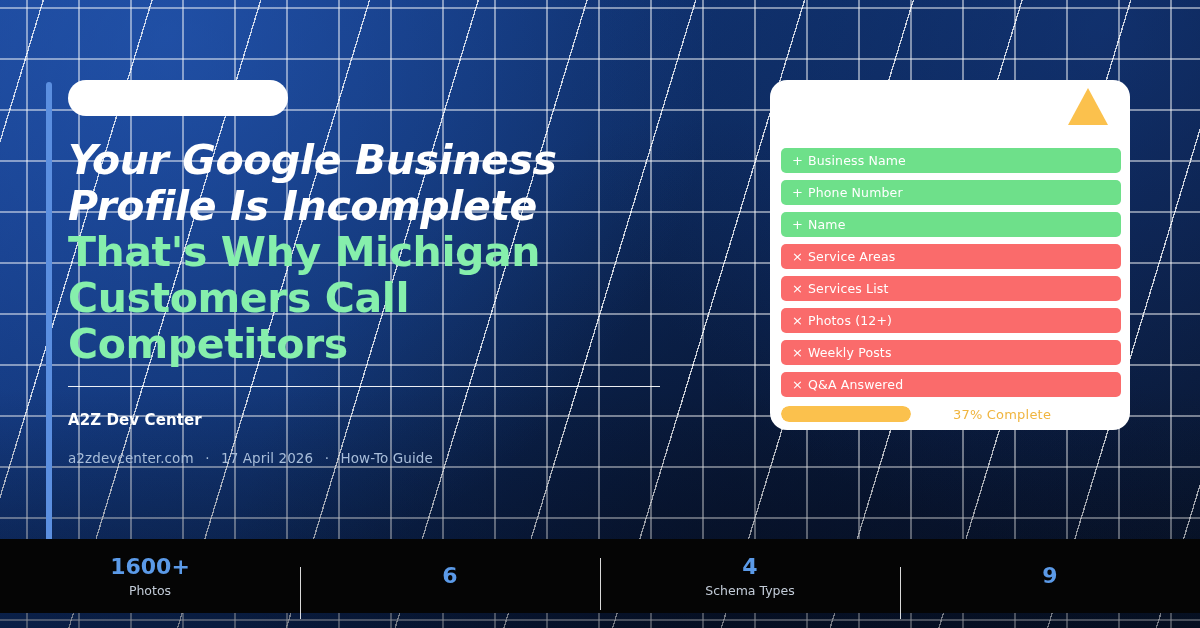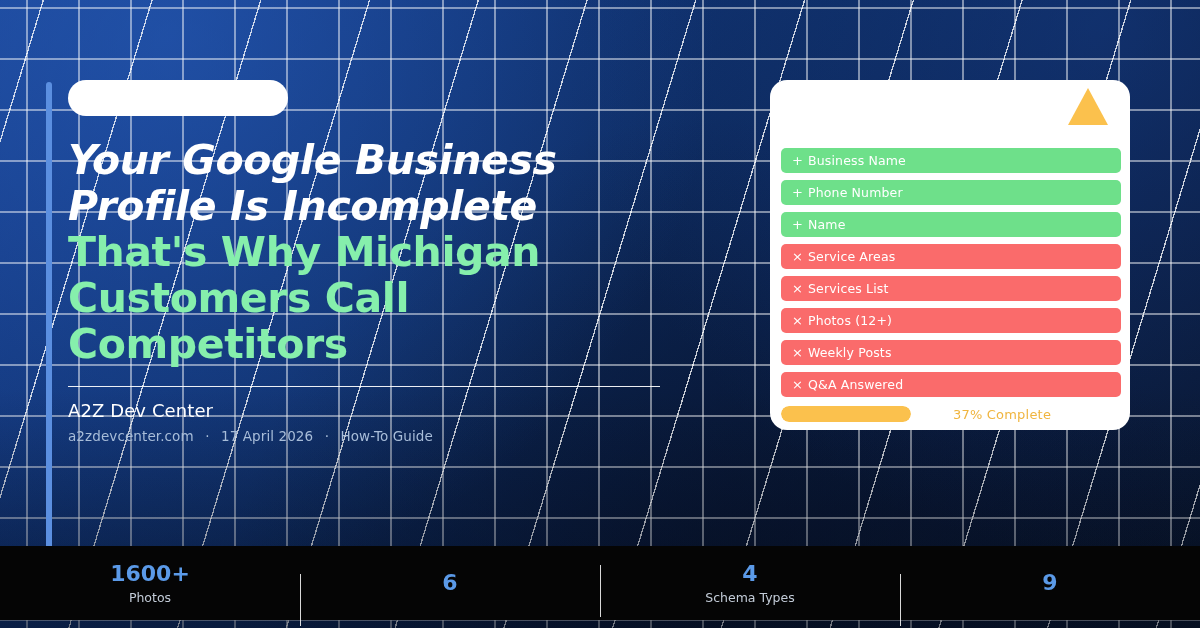--- a/index.html
+++ b/index.html
@@ -106,28 +106,28 @@
   .headline .h-main { color:#ffffff; display:block;font-style:italic; }
   .headline .h-sub  { color:#86efac; display:block; }
 
   .divider {
     margin-top:18px;
     width:592px; height:1.6px;
     background:rgba(255,255,255,0.92);
   }
 
   .brand {
-    margin-top:13px;
-    font-size:18px;
-    font-weight:normal;
+    margin-top:24px;
+    font-size:15px;
+    font-weight:bold;
     color:#ffffff;
     letter-spacing:0.1px;
   }
   .meta {
-    margin-top:7px;
+    margin-top:21px;
     font-size:13.5px;
     color:#a8bdd9;
     letter-spacing:0.1px;
   }
   .meta .dot { margin:0 7px; }
 
   
   .card {
     position:absolute;
     left:770px; top:80px;
@@ -192,21 +192,21 @@
   .progress-label {
     margin-left:11px;
     font-size:13px;
     color:#f0b53f;
     letter-spacing:0.2px;
   }
 
   
   .stats {
     position:absolute;
-    left:0; bottom:8px;
+    left:0; bottom:15px;
     width:1200px; height:74px;
     background:#050505;
     display:flex;
     align-items:center;
   }
   .stat {
     flex:1 1 0;
     text-align:center;
     position:relative;
     padding:4px 0;

